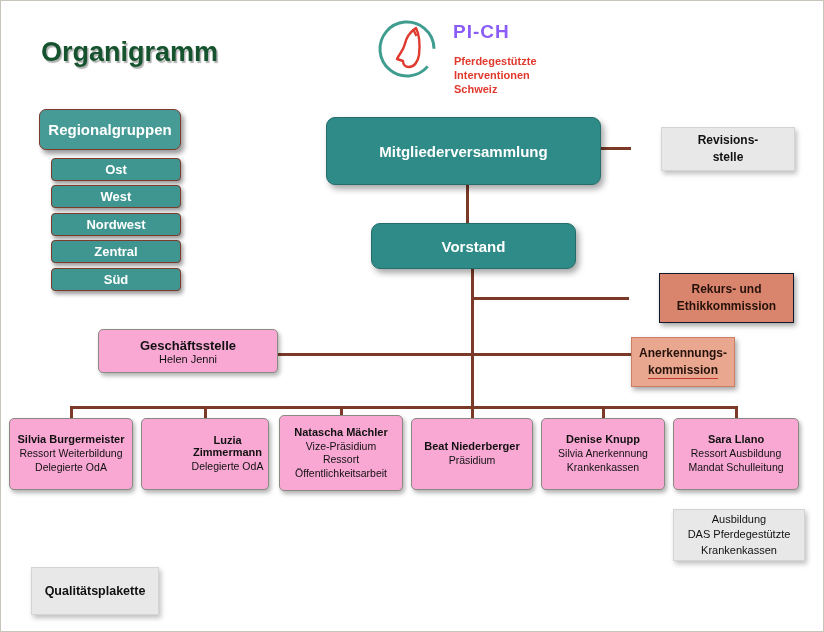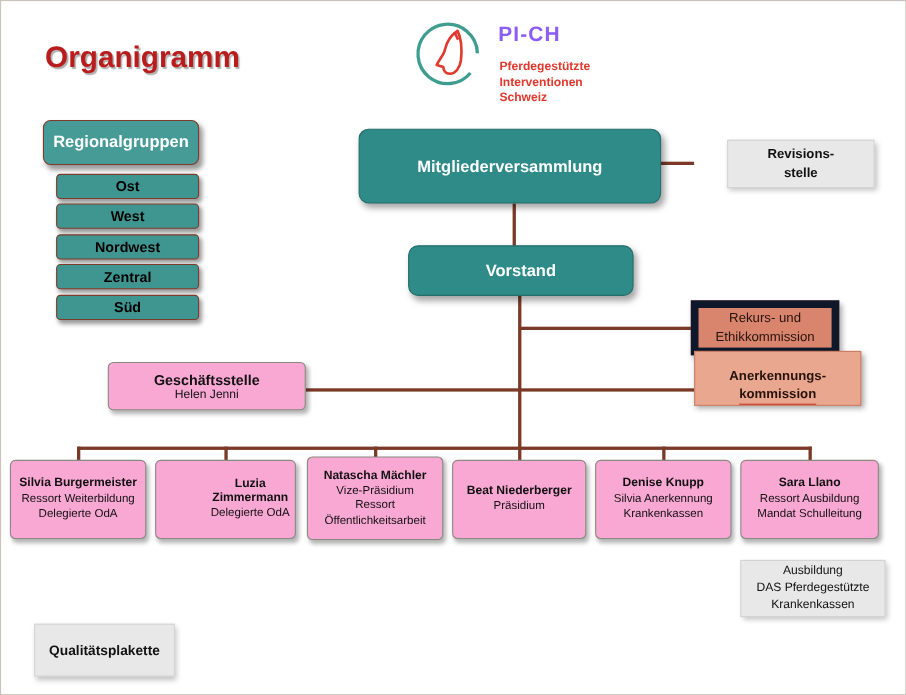--- a/index.html
+++ b/index.html
@@ -1,29 +1,29 @@
 <!DOCTYPE html>
 <html><head>
 <meta charset="utf-8">
 <style>
   html,body{margin:0;padding:0;background:#fff;}
   body{font-family:"Liberation Sans", sans-serif;}
   #slide{position:relative;width:824px;height:632px;background:#ffffff;border:1px solid #c9c4bb;box-sizing:border-box;overflow:hidden;}
   .box{position:absolute;display:flex;flex-direction:column;align-items:center;justify-content:center;text-align:center;box-sizing:border-box;}
   .teal{background:#2E8B87;color:#fff;font-weight:bold;border:1px solid #236E6B;border-radius:9px;box-shadow:3px 4px 6px rgba(0,0,0,0.35);}
   .regional-header{background:#479B96;color:#fff;font-weight:bold;border:1px solid #7E3A2A;border-radius:7px;box-shadow:3px 4px 5px rgba(0,0,0,0.4);font-size:15px;}
-  .regional-item{background:#3F9691;color:#000000;font-weight:bold;border:1px solid #7E3A2A;border-radius:4px;box-shadow:2px 3px 4px rgba(0,0,0,0.4);font-size:13px;}
+  .regional-item{background:#3F9691;color:#ffffff;font-weight:bold;border:1px solid #7E3A2A;border-radius:4px;box-shadow:2px 3px 4px rgba(0,0,0,0.4);font-size:13px;}
   .beige{background:#f9a8d4;border:1px solid #8A8A82;border-radius:5px;box-shadow:2px 3px 4px rgba(0,0,0,0.3);color:#111;}
   .grayb{background:#E8E8E8;border:1px solid #d4d4d4;box-shadow:2px 3px 5px rgba(0,0,0,0.25);color:#111;}
-  .salmon1{background:#D9846C;border:7px solid #0f172a;box-shadow:2px 3px 5px rgba(0,0,0,0.35);color:#26120B;font-weight:normal;font-size:12px;line-height:1.4;}
+  .salmon1{background:#D9846C;border:1px solid #0f172a;box-shadow:2px 3px 5px rgba(0,0,0,0.35);color:#26120B;font-weight:bold;font-size:12px;line-height:1.4;margin-left:31px;}
   .salmon2{background:#E9A78F;border:1px solid #C97F64;box-shadow:2px 3px 5px rgba(0,0,0,0.35);color:#26120B;font-weight:bold;font-size:12px;line-height:1.4;}
   .hline,.vline{position:absolute;background:#7B3A28;}
   .member-name{font-weight:bold;font-size:11px;margin-bottom:2px;}
   .member-role{font-size:10.5px;line-height:1.3;}
-  .page-title{position:absolute;left:40px;top:36px;font-size:27px;font-weight:bold;color:#b91c1c;text-shadow:1.5px 1.5px 1px rgba(110,110,110,0.55);}
+  .page-title{position:absolute;left:40px;top:36px;font-size:27px;font-weight:bold;color:#14532d;text-shadow:1.5px 1.5px 1px rgba(110,110,110,0.55);}
   .brand{position:absolute;left:452px;top:20px;font-size:19px;font-weight:bold;color:#8b5cf6;letter-spacing:1px;text-align:right;}
   .tagline{position:absolute;left:453px;top:53px;font-size:11px;line-height:14px;color:#E0392E;font-weight:bold;}
   .underline-red{border-bottom:1.5px solid #C23B2E;}
 </style>
 </head>
 <body>
 
 <div id="slide">
 
   <div class="page-title">Organigramm</div>
@@ -65,21 +65,21 @@
   <div class="box grayb" style="left:660px;top:126px;width:134px;height:44px;font-weight:bold;font-size:12px;line-height:1.4;">
     <div>Revisions-</div>
     <div>stelle</div>
   </div>
 
   <div class="box salmon1" style="left:627px;top:272px;width:135px;height:50px;">
     <div>Rekurs- und</div>
     <div>Ethikkommission</div>
   </div>
 
-  <div class="box salmon2" style="left:630px;top:318px;width:152px;height:50px;justify-content:flex-end;">
+  <div class="box salmon2" style="left:630px;top:336px;width:104px;height:50px;">
     <div>Anerkennungs-</div>
     <div class="underline-red">kommission</div>
   </div>
 
   <div class="box beige" style="left:97px;top:328px;width:180px;height:44px;">
     <div style="font-weight:bold;font-size:13px;">Geschäftsstelle</div>
     <div style="font-size:11px;">Helen Jenni</div>
   </div>
 
   <div class="box beige" style="left:8px;top:417px;width:124px;height:72px;">

